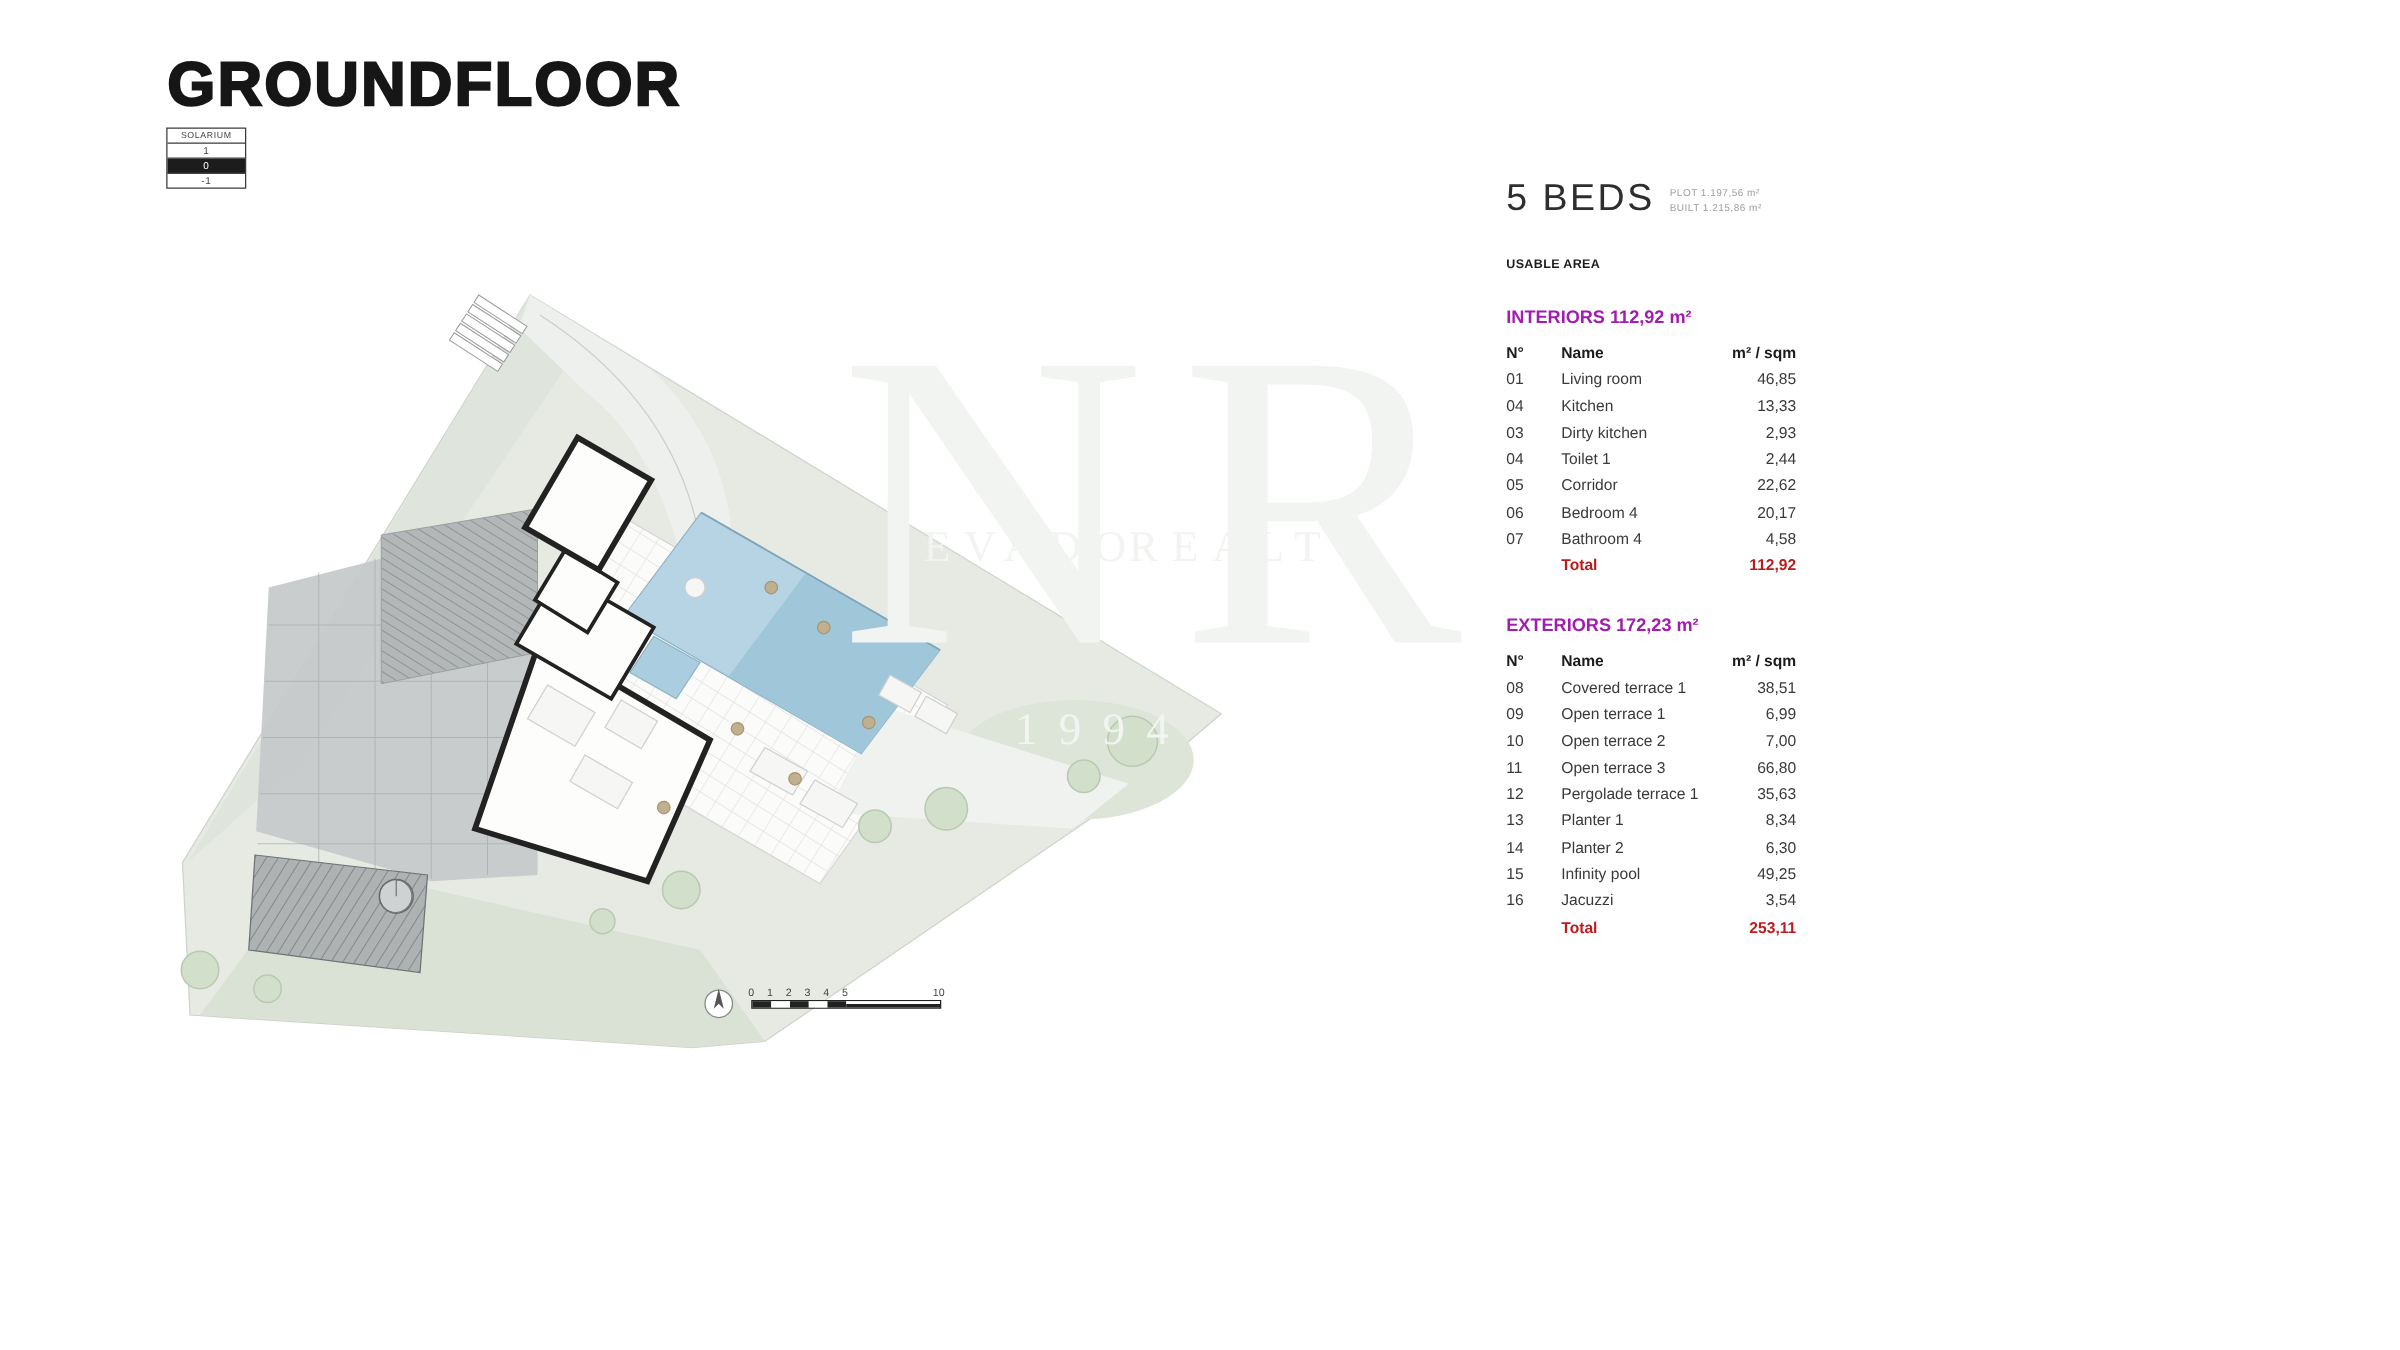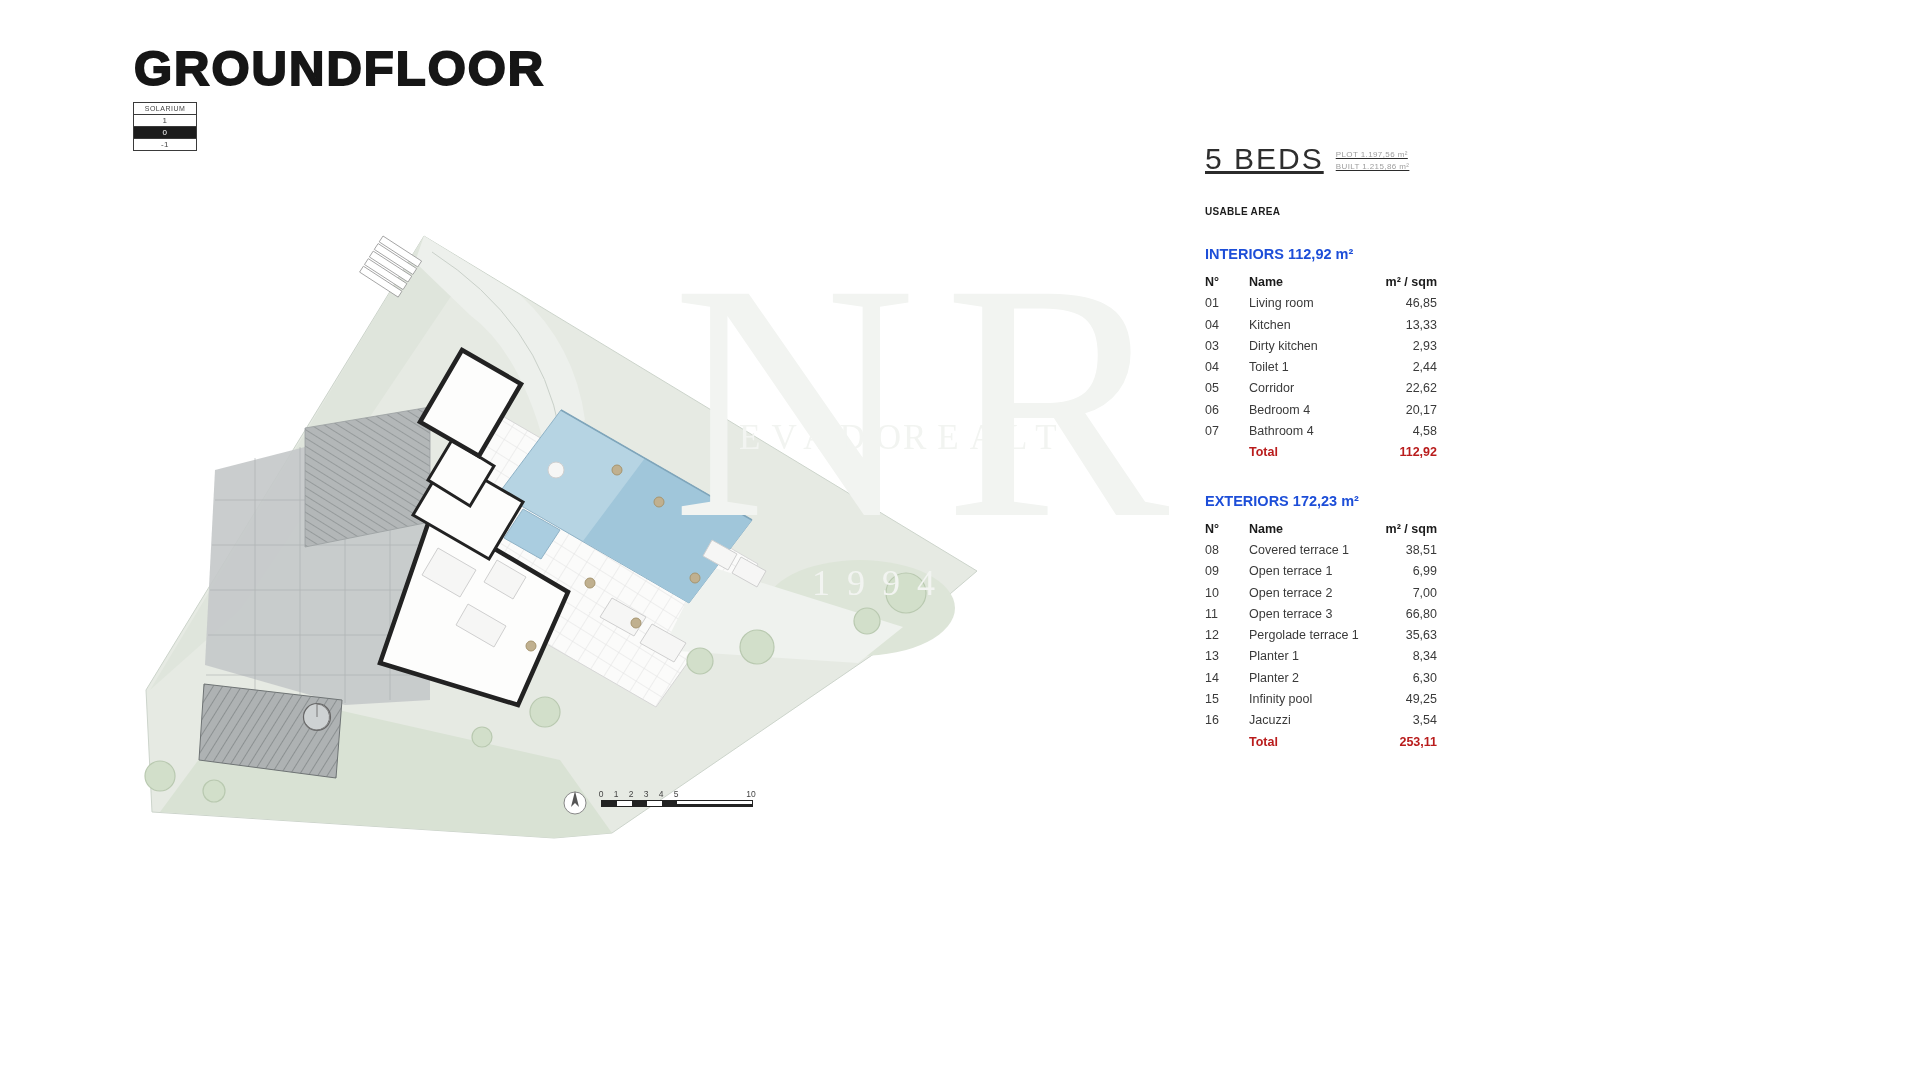--- a/index.html
+++ b/index.html
@@ -39,25 +39,25 @@
   .sb-bar{position:absolute;left:0;top:11px;width:150px;height:5px;border:1px solid #222;display:flex;}
   .sb-seg{height:100%;}
   .sb-s1{width:15px;background:#222;}
   .sb-s2{width:15px;background:#fff;}
   .sb-s3{width:15px;background:#222;}
   .sb-s4{width:15px;background:#fff;}
   .sb-s5{width:15px;background:#222;}
   .sb-s6{width:75px;background:linear-gradient(to bottom,#fff 50%,#222 50%);}
   
   .panel{position:absolute;left:1205px;top:142px;width:232px;z-index:5;}
-  .beds-row{display:flex;align-items:center;gap:12px;text-decoration:underline;}
+  .beds-row{display:flex;align-items:center;gap:12px;}
   .beds{font-size:30px;letter-spacing:2px;color:#2e2e2e;white-space:nowrap;}
   .plot-built{font-size:8px;color:#9d9d9d;letter-spacing:.4px;line-height:1.55;padding-top:4px;}
   .usable{margin-top:30px;font-weight:700;font-size:10px;letter-spacing:.3px;color:#1c1c1c;}
-  .section-title{margin-top:29px;font-weight:700;font-size:14.5px;color:#1d4ed8;}
+  .section-title{margin-top:29px;font-weight:700;font-size:14.5px;color:#a21caf;}
   .tbl{margin-top:10px;font-size:12.5px;color:#3a3a3a;}
   .tr{display:flex;line-height:21.3px;}
   .th{font-weight:700;color:#1c1c1c;}
   .c1{width:44px;}
   .c2{flex:1;}
   .c3{width:58px;text-align:right;}
   .total .c2,.total .c3{font-weight:700;color:#b91c1c;}
 </style>
 </head>
 <body>

